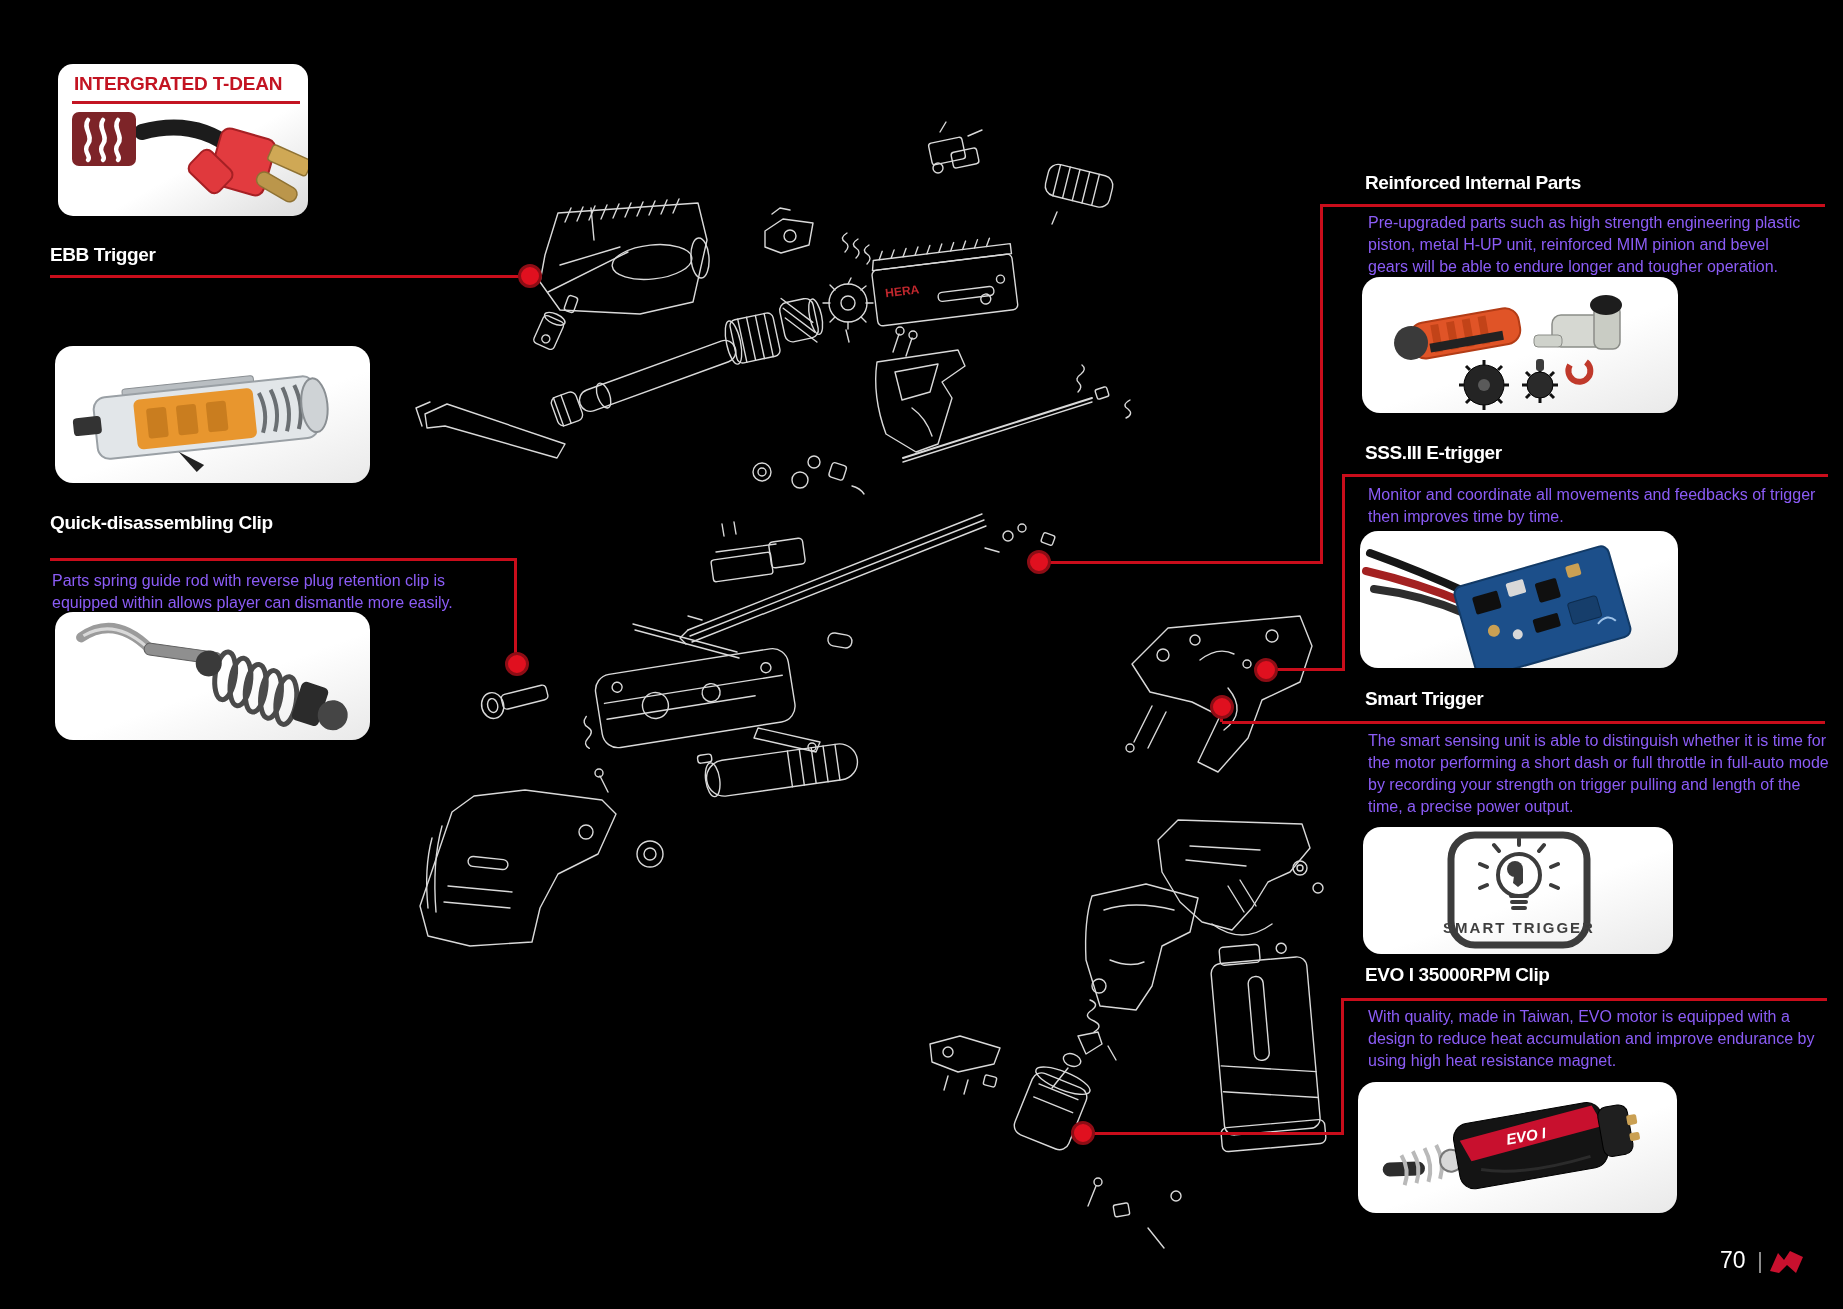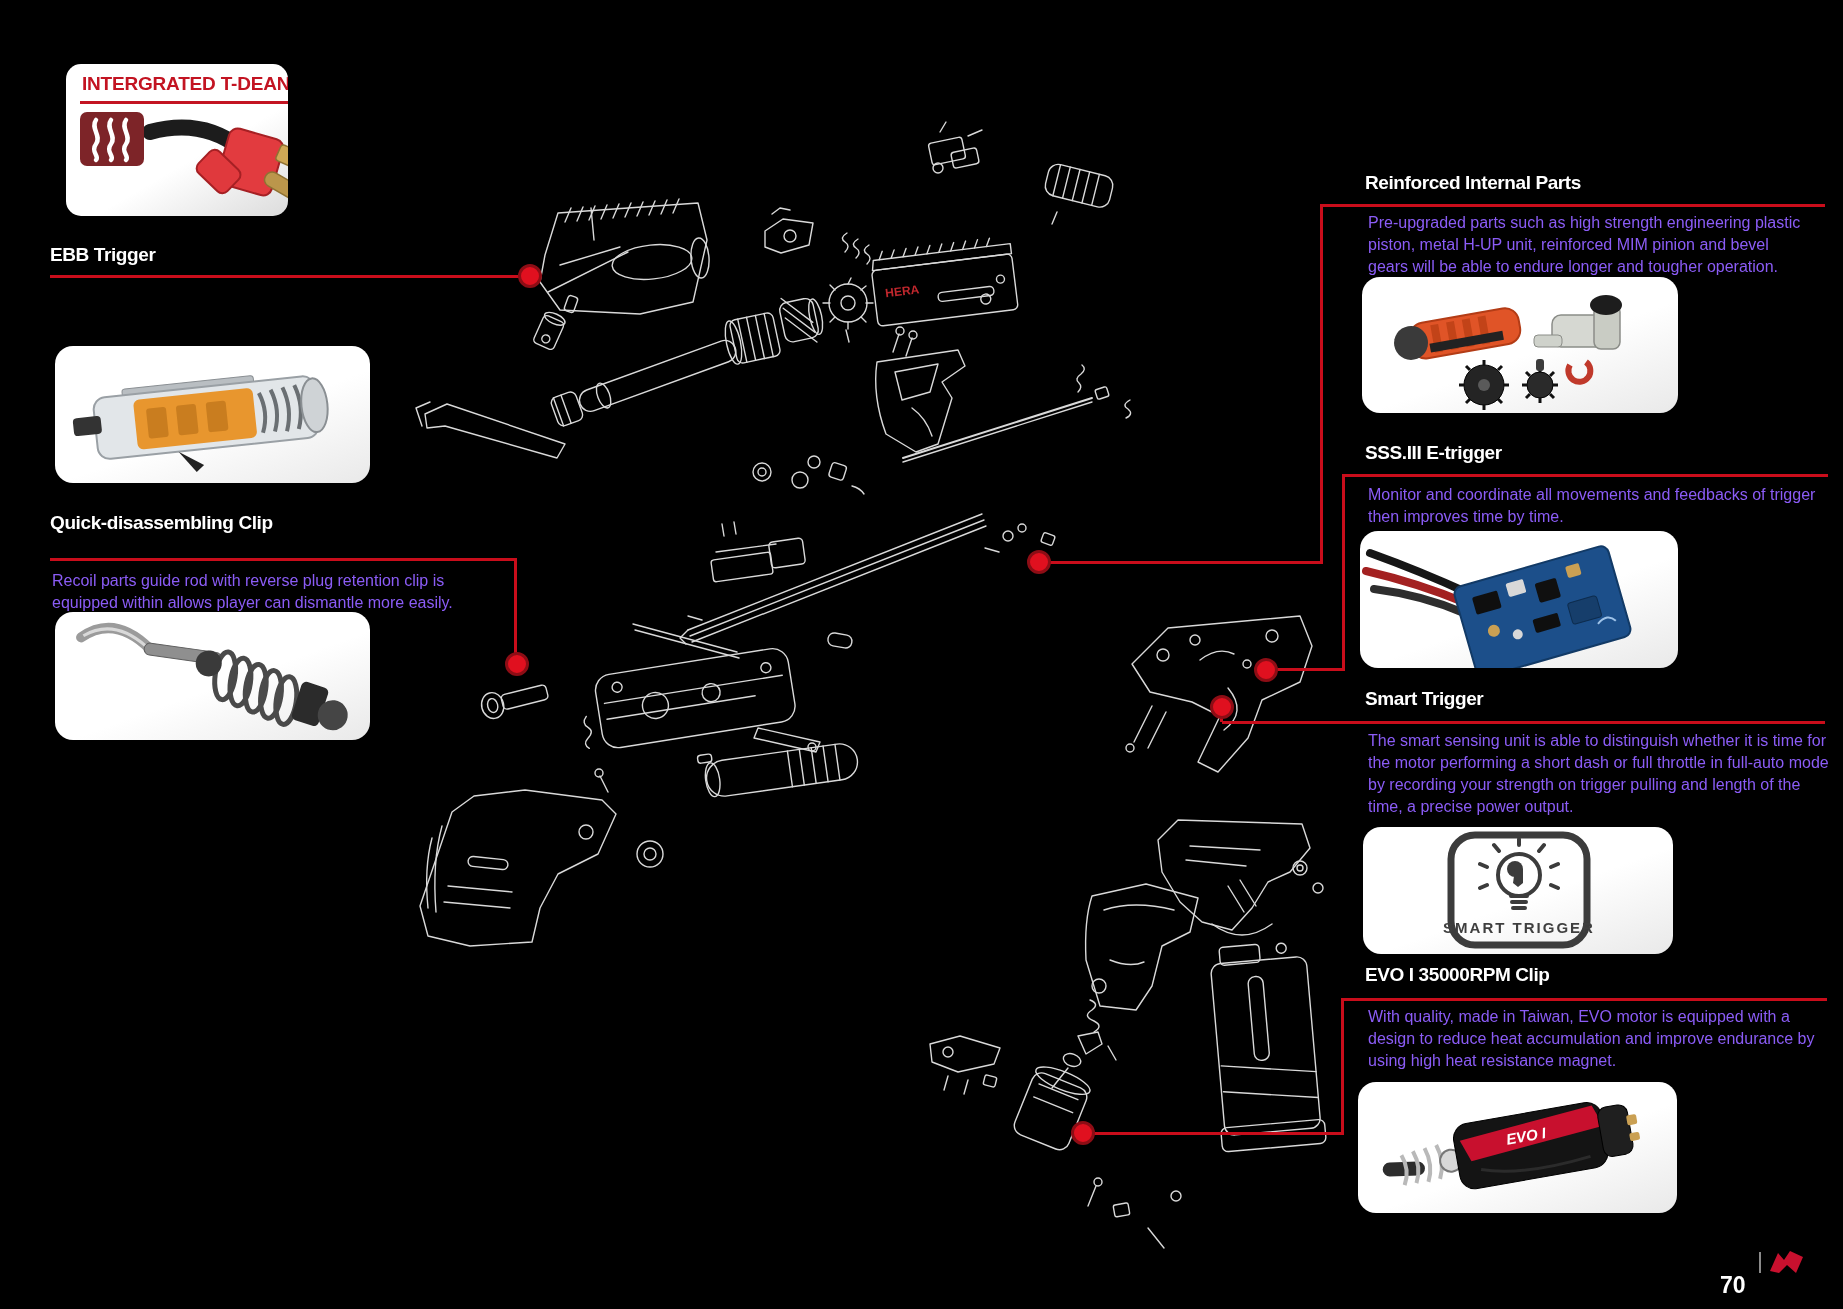--- a/index.html
+++ b/index.html
@@ -6,26 +6,26 @@
   #page{position:relative;width:1843px;height:1309px;background:#000;overflow:hidden;
         font-family:"Liberation Sans",sans-serif;-webkit-font-smoothing:antialiased;}
   svg{display:block;}
   .abs{position:absolute;}
   .sec-title{position:absolute;color:#ffffff;font-size:19px;font-weight:bold;letter-spacing:-0.4px;white-space:nowrap;}
   .sec-body{position:absolute;color:#8b5cf6;font-size:16px;line-height:22px;}
   .redline{position:absolute;background:#c90d1b;}
   .dot{position:absolute;width:24px;height:24px;border-radius:50%;background:#e0101f;
        border:3px solid #8d0d15;box-sizing:border-box;}
   .photo{position:absolute;background:linear-gradient(160deg,#ffffff 55%,#e9e9e9);border-radius:18px;overflow:hidden;}
-  .badge{position:absolute;left:58px;top:64px;width:222px;height:152px;border-radius:15px;
-         background:linear-gradient(150deg,#ffffff 60%,#dcdcdc);overflow:hidden;margin-left:8px;}
+  .badge{position:absolute;left:58px;top:64px;width:250px;height:152px;border-radius:15px;
+         background:linear-gradient(150deg,#ffffff 60%,#dcdcdc);overflow:hidden;}
   .badge-title{position:absolute;left:16px;top:9px;font-size:19px;font-weight:bold;color:#c31422;letter-spacing:-0.2px;white-space:nowrap;}
   .badge-rule{position:absolute;left:14px;top:37px;width:228px;height:3px;background:#c31422;}
   .heat-icon{position:absolute;left:14px;top:48px;width:64px;height:54px;background:#7d2428;border-radius:7px;}
-  .footer-page{position:absolute;left:1720px;top:1247px;color:#ffffff;font-size:23px;font-weight:bold;margin-top:25px;}
+  .footer-page{position:absolute;left:1720px;top:1247px;color:#ffffff;font-size:23px;font-weight:normal;}
   .footer-sep{position:absolute;left:1759px;top:1252px;width:2px;height:21px;background:#8a8a8a;}
 </style>
 </head>
 <body>
 
 <div id="page">
 
   <svg class="abs" style="left:0;top:0" width="1843" height="1309" viewBox="0 0 1843 1309">
     <g stroke="#d9d9d9" stroke-width="1.4" fill="none" stroke-linecap="round" stroke-linejoin="round">
 
@@ -319,21 +319,21 @@
         <ellipse cx="260" cy="70" rx="13" ry="27" fill="#cfd3d6" stroke="#8a8f93" stroke-width="2"></ellipse>
         <path d="M120 102 l16 22 l8 -6 z" fill="#222"></path>
       </g>
     </svg>
   </div>
 
   <div class="sec-title" style="left:50px;top:512px">Quick-disassembling Clip</div>
   <div class="redline" style="left:50px;top:558px;width:467px;height:3px"></div>
   <div class="redline" style="left:514px;top:558px;width:3px;height:98px"></div>
   <div class="dot" style="left:505px;top:652px"></div>
-  <div class="sec-body" style="left:52px;top:570px;width:430px">Recoil parts guide rod with reverse plug retention clip is equipped within allows player can dismantle more easily.</div>
+  <div class="sec-body" style="left:52px;top:570px;width:430px">Parts spring guide rod with reverse plug retention clip is equipped within allows player can dismantle more easily.</div>
   <div class="photo" style="left:55px;top:612px;width:315px;height:128px">
     <svg width="315" height="128" viewBox="0 0 315 128">
       <g transform="rotate(8 157 64)">
         <path d="M22 44 Q52 16 92 46" stroke="#9b9b9b" stroke-width="10" fill="none" stroke-linecap="round"></path>
         <path d="M24 42 Q52 20 88 44" stroke="#d9d9d9" stroke-width="3" fill="none"></path>
         <rect x="86" y="40" width="78" height="12" rx="6" fill="#8f8f8f" stroke="#5d5d5d"></rect>
         <g stroke="#4a4a4a" stroke-width="5" fill="none">
           <ellipse cx="170" cy="62" rx="10" ry="24"></ellipse>
           <ellipse cx="186" cy="66" rx="10" ry="24"></ellipse>
           <ellipse cx="202" cy="70" rx="10" ry="24"></ellipse>

